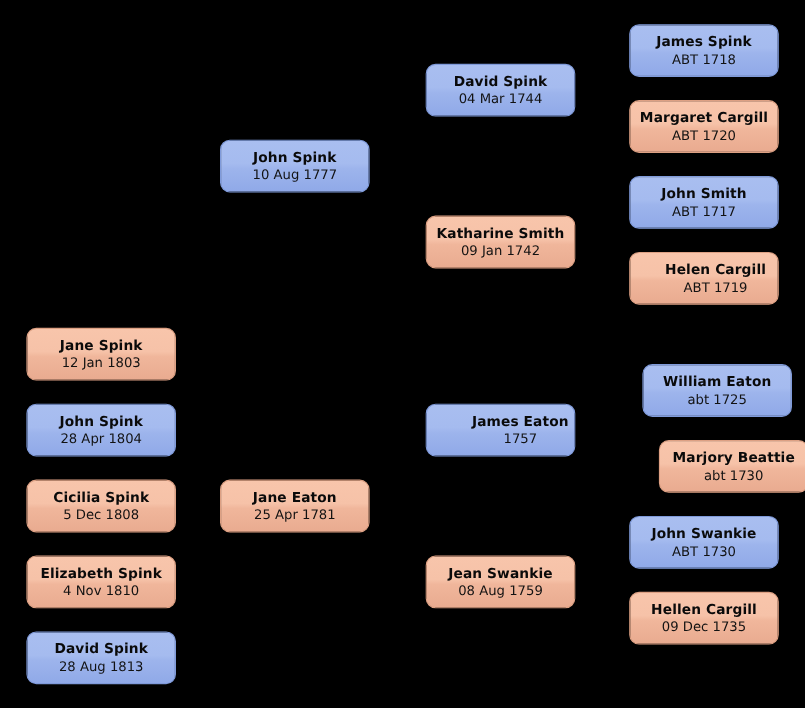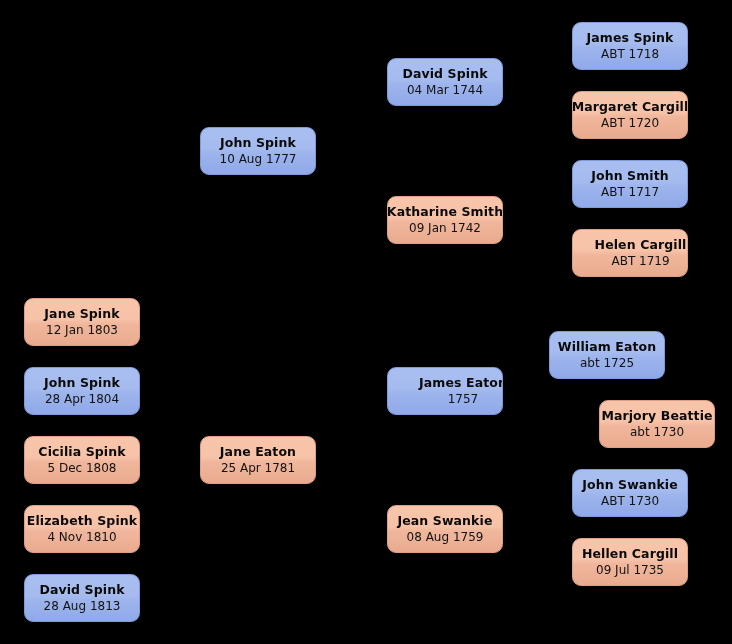--- a/index.html
+++ b/index.html
@@ -15,21 +15,21 @@
     font-family: "DejaVu Sans", sans-serif;
   }
   #chart {
     position: absolute;
     left: 0; top: 0;
     width: 732px;
     height: 644px;
   }
   .node {
     position: absolute;
-    width: 116px;
+    width: 136px;
     height: 48px;
     border-radius: 9px;
     box-sizing: border-box;
     display: flex;
     flex-direction: column;
     align-items: center;
     justify-content: center;
     text-align: center;
     line-height: 1;
     box-shadow: 0 1px 2px rgba(0,0,0,0.55);
@@ -115,29 +115,29 @@
       <div class="dt">ABT 1720</div>
     </div>
     <div class="node male" style="left: 572px; top: 160px;">
       <div class="nm">John Smith</div>
       <div class="dt">ABT 1717</div>
     </div>
     <div class="node female" style="left: 572px; top: 229px; padding-left: 21px;">
       <div class="nm">Helen Cargill</div>
       <div class="dt">ABT 1719</div>
     </div>
-    <div class="node male" style="left: 549px; top: 331px;">
+    <div class="node male" style="left: 584px; top: 331px;">
       <div class="nm">William Eaton</div>
       <div class="dt">abt 1725</div>
     </div>
     <div class="node female" style="left: 599px; top: 400px;">
       <div class="nm">Marjory Beattie</div>
       <div class="dt">abt 1730</div>
     </div>
     <div class="node male" style="left: 572px; top: 469px;">
       <div class="nm">John Swankie</div>
       <div class="dt">ABT 1730</div>
     </div>
     <div class="node female" style="left: 572px; top: 538px;">
       <div class="nm">Hellen Cargill</div>
-      <div class="dt">09 Jul 1735</div>
+      <div class="dt">09 Dec 1735</div>
     </div>
   </div>
 
 </body></html>

